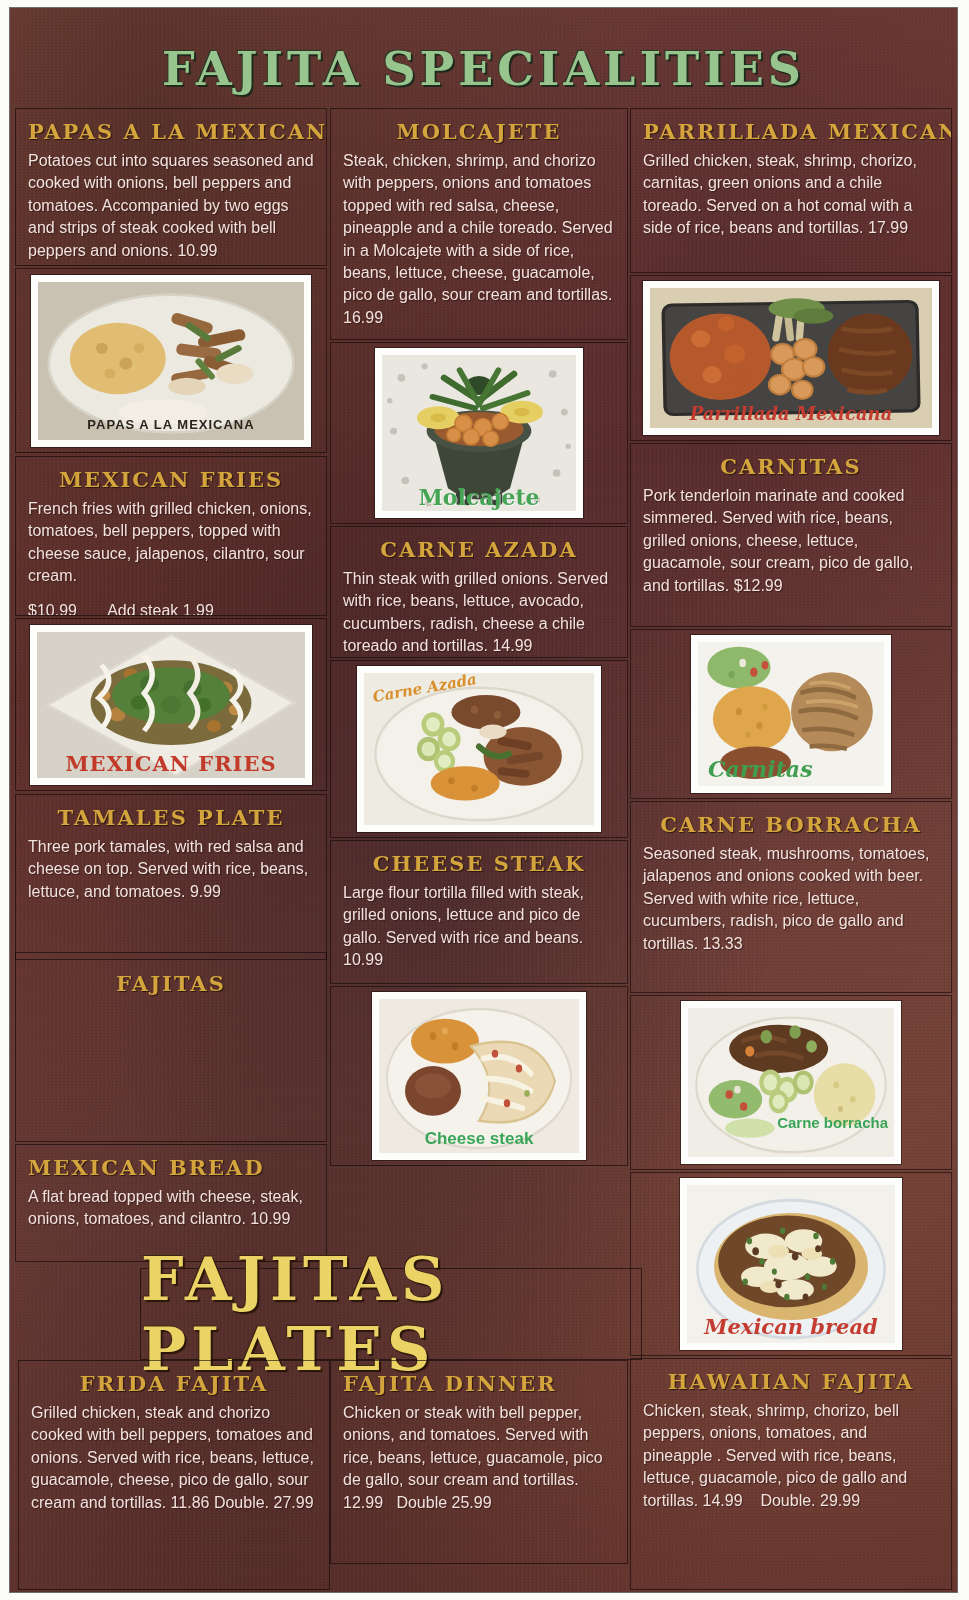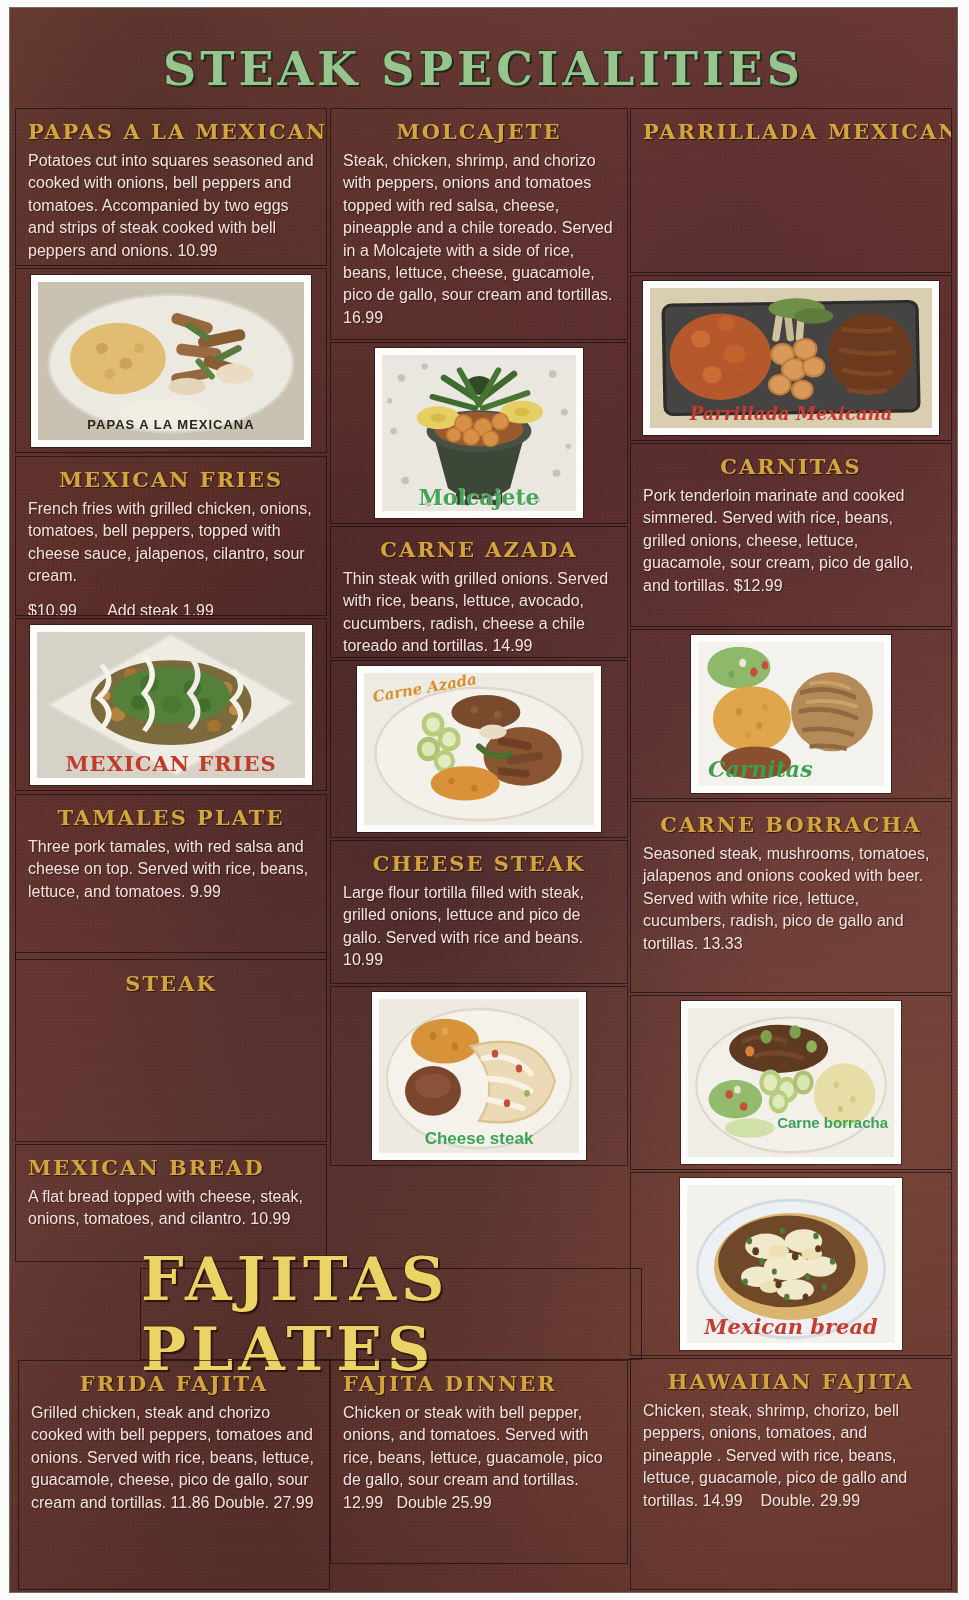--- a/index.html
+++ b/index.html
@@ -54,21 +54,21 @@
   .cap-greensans{bottom:4px;font-size:17px;font-weight:bold;color:#3aa558;}
   .cap-greensans-r{bottom:26px;left:auto;right:6px;width:auto;text-align:right;font-size:15px;font-weight:bold;color:#3aa558;}
 </style>
 </head>
 <body>
 
 <div class="page">
  <div class="canvas">
   <div class="grain"></div>
 
-  <div class="main-title">STEAK SPECIALITIES</div>
+  <div class="main-title">FAJITA SPECIALITIES</div>
 
   <div class="box" style="left:5px;top:100px;width:312px;height:158px;">
     <h2>PAPAS A LA MEXICANA</h2>
     <p>Potatoes cut into squares seasoned and cooked with onions, bell peppers and tomatoes. Accompanied by two eggs and strips of steak cooked with bell peppers and onions. 10.99</p>
   </div>
 
   <div class="photo-box" style="left:5px;top:260px;width:312px;height:185px;">
     <div class="photo-frame" style="width:280px;height:172px;">
       <div class="photo-inner" style="background:#c9c2b3;">
         <svg viewBox="0 0 100 62" preserveAspectRatio="none">
@@ -128,21 +128,21 @@
       </div>
     </div>
   </div>
 
   <div class="box" style="left:5px;top:786px;width:312px;height:166px;">
     <h2>TAMALES PLATE</h2>
     <p>Three pork tamales, with red salsa and cheese on top. Served with rice, beans, lettuce, and tomatoes. 9.99</p>
   </div>
 
   <div class="box" style="left:5px;top:944px;width:312px;height:190px;padding-top:16px;">
-    <h2>STEAK</h2>
+    <h2>FAJITAS</h2>
   </div>
 
   <div class="box hl" style="left:5px;top:1136px;width:312px;height:118px;">
     <h2>MEXICAN BREAD</h2>
     <p>A flat bread topped with cheese, steak, onions, tomatoes, and cilantro. 10.99</p>
   </div>
 
   <div class="box" style="left:320px;top:100px;width:298px;height:232px;">
     <h2>MOLCAJETE</h2>
     <p>Steak, chicken, shrimp, and chorizo with peppers, onions and tomatoes topped with red salsa, cheese, pineapple and a chile toreado. Served in a Molcajete with a side of rice, beans, lettuce, cheese, guacamole, pico de gallo, sour cream and tortillas. 16.99</p>
@@ -259,20 +259,21 @@
           <circle cx="64" cy="42" r="1.6" fill="#c0503a"></circle>
               <circle cx="74" cy="38" r="1.4" fill="#9ab05c"></circle>
         </svg>
         <div class="cap cap-greensans">Cheese steak</div>
       </div>
     </div>
   </div>
 
   <div class="box" style="left:620px;top:100px;width:322px;height:165px;">
     <h2>PARRILLADA MEXICANA</h2>
+    <p>Grilled chicken, steak, shrimp, chorizo, carnitas, green onions and a chile toreado. Served on a hot comal with a side of rice, beans and tortillas. 17.99</p>
   </div>
 
   <div class="photo-box" style="left:620px;top:267px;width:322px;height:166px;">
     <div class="photo-frame" style="width:296px;height:154px;">
       <div class="photo-inner" style="background:#d9cdb2;">
         <svg viewBox="0 0 100 55" preserveAspectRatio="none">
           <rect x="5" y="6" width="90" height="43" rx="3" fill="#454442" stroke="#2d2c2a" stroke-width="1.2" transform="rotate(-1 50 27)"></rect>
           <ellipse cx="25" cy="27" rx="18" ry="17" fill="#b5592c"></ellipse>
           <circle cx="18" cy="20" r="3.4" fill="#cc6d35"></circle>
               <circle cx="30" cy="26" r="3.8" fill="#c4622e"></circle>

